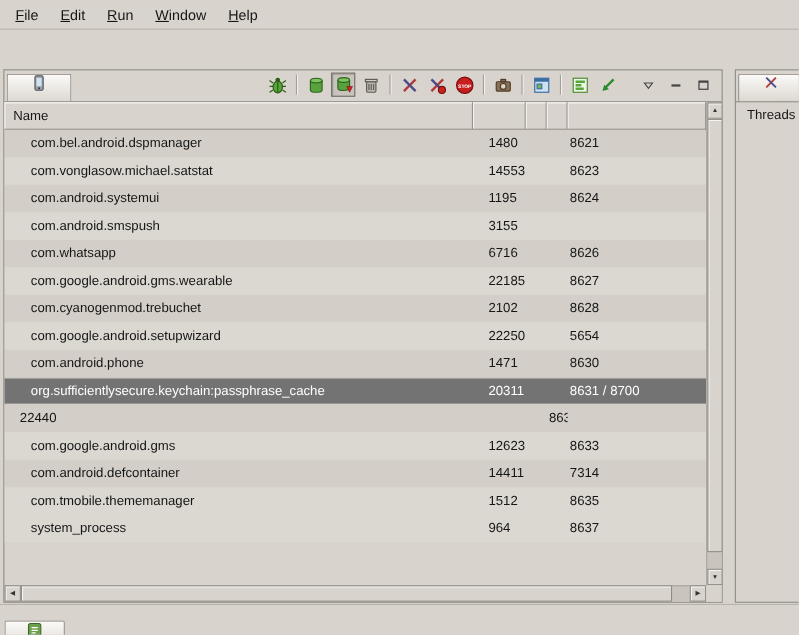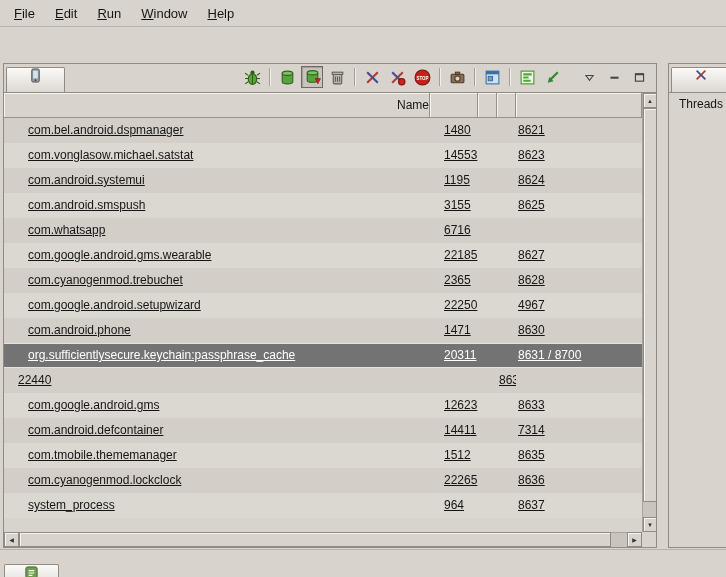--- a/index.html
+++ b/index.html
@@ -55,33 +55,33 @@
   }
   .tb-btn.pressed{
     border:1px solid #6f6b64;background:#c9c5be;
     box-shadow:inset 1px 1px 1px rgba(0,0,0,0.2);
   }
   .tb-sep{width:1px;height:18px;background:#a39f98;margin:0 3px;box-shadow:1px 0 0 #f0efec;}
   .tb-spacer{width:9px;height:1px;}
   
   .theader{
     position:absolute;top:29px;left:0;width:638px;height:25px;
-    display:grid;grid-template-columns:426px 48px 19px 19px auto;text-align:right;
+    display:grid;grid-template-columns:426px 48px 19px 19px auto;
   }
   .hcell{
     background:#d8d4cd;box-sizing:border-box;
     border-right:1px solid #96928b;border-bottom:1px solid #96928b;
     box-shadow:inset 1px 1px 0 #f5f4f1;
     line-height:24px;padding-left:8px;overflow:hidden;white-space:nowrap;
   }
   .rows{position:absolute;top:54px;left:0;width:638px;height:400px;overflow:hidden;}
   .trow{
     display:grid;grid-template-columns:426px 48px 19px 19px auto;
     height:25px;box-sizing:border-box;line-height:25px;
-    background:#d3cfc8;cursor:default;text-decoration:underline;
+    background:#d3cfc8;cursor:default;
   }
   .trow.alt{background:#dbd7d1;}
   .trow.selected{
     background:#737373;color:#ffffff;
     border-top:1px solid #e6e3dd;border-bottom:1px solid #e6e3dd;
     line-height:23px;
   }
   .c{overflow:hidden;white-space:nowrap;}
   .c.name{padding-left:24px;}
   .c.pid{padding-left:14px;}
@@ -280,48 +280,48 @@
         <div class="c pid">1195</div>
         <div class="c x1"></div>
         <div class="c x2"></div>
         <div class="c port">8624</div>
       </div>
       <div class="trow alt">
         <div class="c name">com.android.smspush</div>
         <div class="c pid">3155</div>
         <div class="c x1"></div>
         <div class="c x2"></div>
-        <div class="c port">8625</div>
       </div>
       <div class="trow">
         <div class="c name">com.whatsapp</div>
         <div class="c pid">6716</div>
         <div class="c x1"></div>
         <div class="c x2"></div>
+        <div class="c port">8626</div>
       </div>
       <div class="trow alt">
         <div class="c name">com.google.android.gms.wearable</div>
         <div class="c pid">22185</div>
         <div class="c x1"></div>
         <div class="c x2"></div>
         <div class="c port">8627</div>
       </div>
       <div class="trow">
         <div class="c name">com.cyanogenmod.trebuchet</div>
-        <div class="c pid">2365</div>
+        <div class="c pid">2102</div>
         <div class="c x1"></div>
         <div class="c x2"></div>
         <div class="c port">8628</div>
       </div>
       <div class="trow alt">
         <div class="c name">com.google.android.setupwizard</div>
         <div class="c pid">22250</div>
         <div class="c x1"></div>
         <div class="c x2"></div>
-        <div class="c port">4967</div>
+        <div class="c port">5654</div>
       </div>
       <div class="trow">
         <div class="c name">com.android.phone</div>
         <div class="c pid">1471</div>
         <div class="c x1"></div>
         <div class="c x2"></div>
         <div class="c port">8630</div>
       </div>
       <div class="trow alt selected">
         <div class="c name">org.sufficientlysecure.keychain:passphrase_cache</div>
@@ -349,27 +349,20 @@
         <div class="c x1"></div>
         <div class="c x2"></div>
         <div class="c port">7314</div>
       </div>
       <div class="trow alt">
         <div class="c name">com.tmobile.thememanager</div>
         <div class="c pid">1512</div>
         <div class="c x1"></div>
         <div class="c x2"></div>
         <div class="c port">8635</div>
-      </div>
-      <div class="trow">
-        <div class="c name">com.cyanogenmod.lockclock</div>
-        <div class="c pid">22265</div>
-        <div class="c x1"></div>
-        <div class="c x2"></div>
-        <div class="c port">8636</div>
       </div>
       <div class="trow alt">
         <div class="c name">system_process</div>
         <div class="c pid">964</div>
         <div class="c x1"></div>
         <div class="c x2"></div>
         <div class="c port">8637</div>
       </div>
     </div>
 

